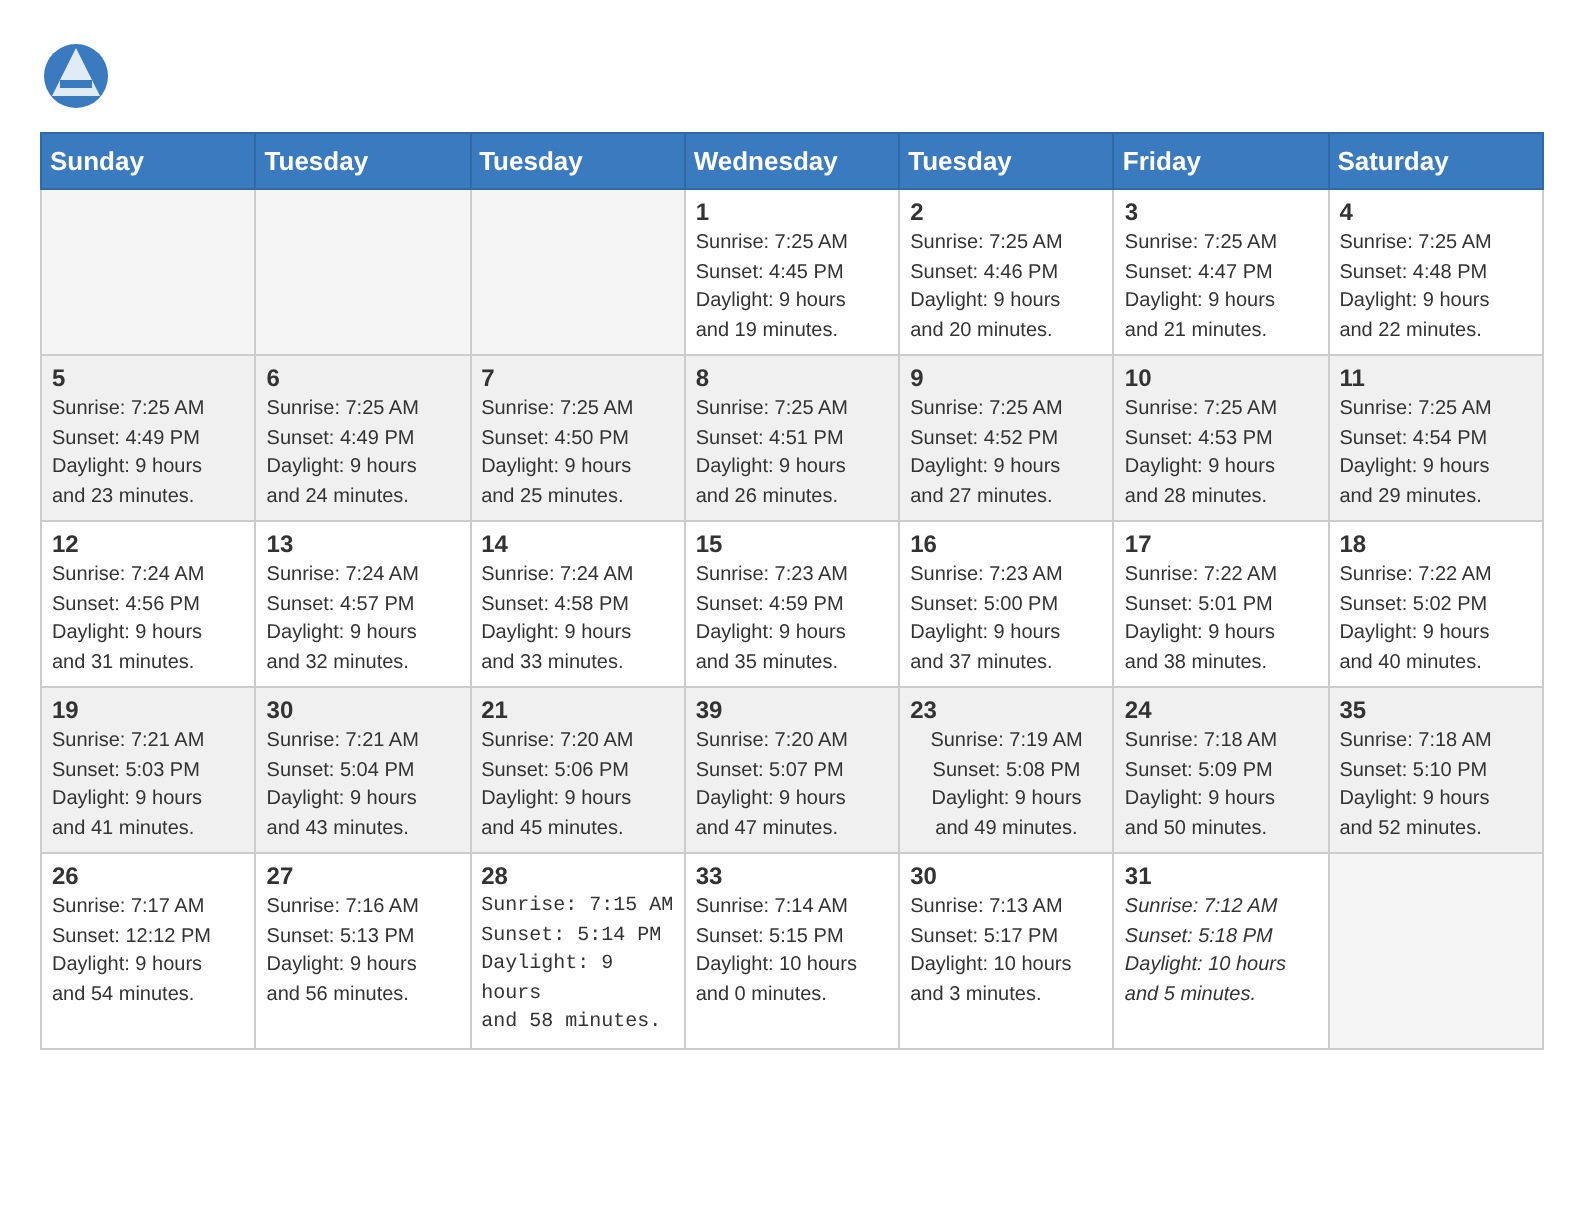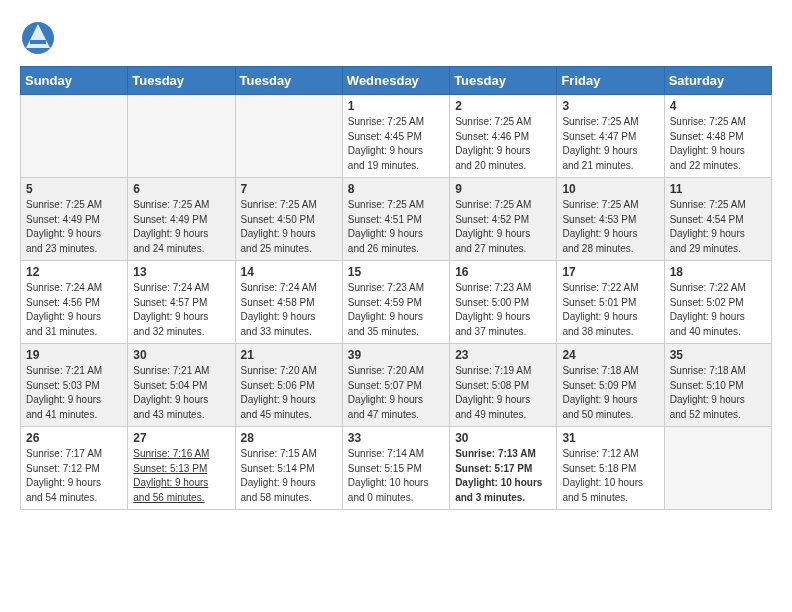--- a/index.html
+++ b/index.html
@@ -294,21 +294,21 @@
           </td>
           <td>
             <span class="day-num">39</span>
             <div class="day-info" style="white-space: pre-line;">Sunrise: 7:20 AM
 Sunset: 5:07 PM
 Daylight: 9 hours
 and 47 minutes.</div>
           </td>
           <td>
             <span class="day-num">23</span>
-            <div class="day-info" style="white-space: pre-line;">Sunrise: 7:19 AM
+            <div class="day-info" style="white-space: pre-line; text-align: center;">Sunrise: 7:19 AM
 Sunset: 5:08 PM
 Daylight: 9 hours
 and 49 minutes.</div>
           </td>
           <td>
             <span class="day-num">24</span>
             <div class="day-info" style="white-space: pre-line;">Sunrise: 7:18 AM
 Sunset: 5:09 PM
 Daylight: 9 hours
 and 50 minutes.</div>
@@ -318,55 +318,55 @@
             <div class="day-info" style="white-space: pre-line;">Sunrise: 7:18 AM
 Sunset: 5:10 PM
 Daylight: 9 hours
 and 52 minutes.</div>
           </td>
         </tr>
         <tr>
           <td>
             <span class="day-num">26</span>
             <div class="day-info" style="white-space: pre-line;">Sunrise: 7:17 AM
-Sunset: 7:12 PM
+Sunset: 12:12 PM
 Daylight: 9 hours
 and 54 minutes.</div>
           </td>
           <td>
             <span class="day-num">27</span>
-            <div class="day-info" style="white-space: pre-line; text-decoration: underline;">Sunrise: 7:16 AM
+            <div class="day-info" style="white-space: pre-line;">Sunrise: 7:16 AM
 Sunset: 5:13 PM
 Daylight: 9 hours
 and 56 minutes.</div>
           </td>
           <td>
             <span class="day-num">28</span>
-            <div class="day-info" style="white-space: pre-line;">Sunrise: 7:15 AM
+            <div class="day-info" style="white-space: pre-line; font-family: Liberation Mono, monospace;">Sunrise: 7:15 AM
 Sunset: 5:14 PM
 Daylight: 9 hours
 and 58 minutes.</div>
           </td>
           <td>
             <span class="day-num">33</span>
             <div class="day-info" style="white-space: pre-line;">Sunrise: 7:14 AM
 Sunset: 5:15 PM
 Daylight: 10 hours
 and 0 minutes.</div>
           </td>
           <td>
             <span class="day-num">30</span>
-            <div class="day-info" style="white-space: pre-line; font-weight: bold;">Sunrise: 7:13 AM
+            <div class="day-info" style="white-space: pre-line;">Sunrise: 7:13 AM
 Sunset: 5:17 PM
 Daylight: 10 hours
 and 3 minutes.</div>
           </td>
           <td>
             <span class="day-num">31</span>
-            <div class="day-info" style="white-space: pre-line;">Sunrise: 7:12 AM
+            <div class="day-info" style="white-space: pre-line; font-style: italic;">Sunrise: 7:12 AM
 Sunset: 5:18 PM
 Daylight: 10 hours
 and 5 minutes.</div>
           </td>
           <td class="empty"></td>
         </tr>
       </tbody>
   </table>
 </div>
 

